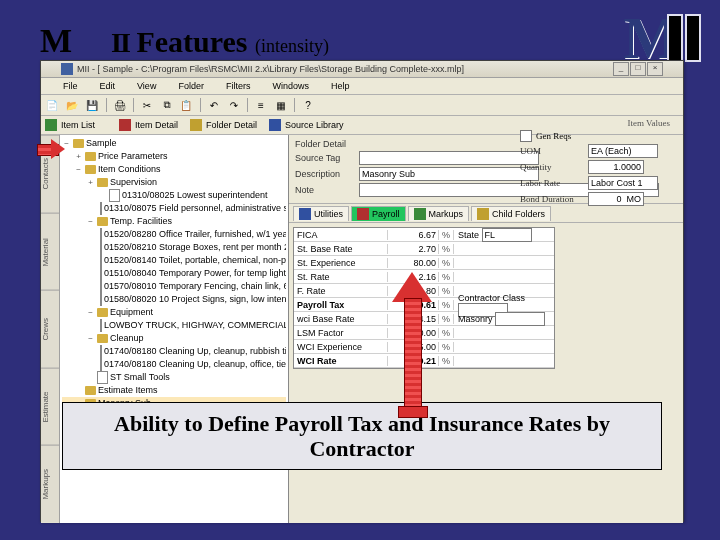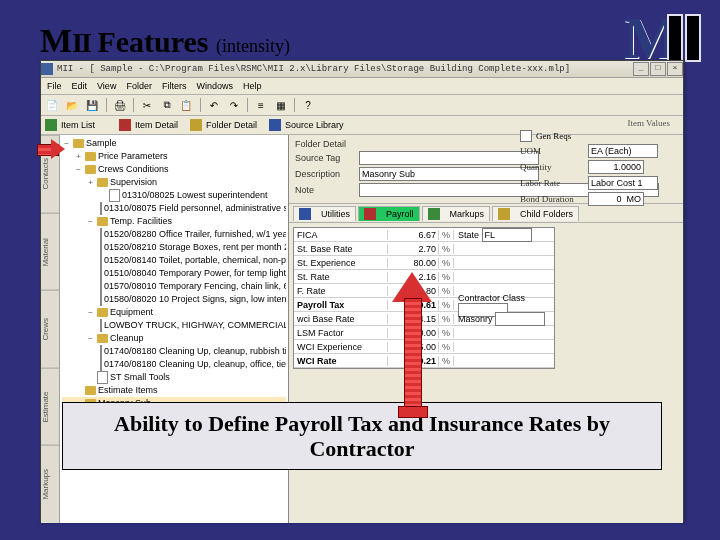--- a/index.html
+++ b/index.html
@@ -13,21 +13,21 @@
   }
   .slide-title {
     position: absolute;
     top: 22px;
     left: 40px;
     color: #000;
     font-size: 30px;
     font-weight: bold;
   }
   .slide-title .m { font-size: 34px; }
-  .slide-title .ii { font-size: 28px; letter-spacing: -2px; }
+  .slide-title .ii { font-size: 28px; letter-spacing: -2px; margin-left: 39px; }
   .slide-title .cont { font-size: 18px; font-weight: normal; }
 
   .logo {
     position: absolute;
     top: 4px;
     right: 18px;
     font-family: "Times New Roman", serif;
     font-weight: bold;
     font-size: 60px;
     color: #2b3a7a;
@@ -60,27 +60,26 @@
     font-family: Tahoma, Arial, sans-serif;
     font-size: 9px;
     color: #000;
     box-shadow: 1px 1px 3px rgba(0,0,0,0.3);
   }
   .title-bar {
     height: 16px;
     background: linear-gradient(#e8e6dc, #d8d4c4);
     display: flex;
     align-items: center;
-    padding: 0 0;
+    padding: 0 20px;
     font-size: 9px;
     color: #333;
     border-bottom: 1px solid #a0a0a0;
     white-space: nowrap;
     overflow: hidden;
-    font-family: Liberation Mono, monospace;
   }
   .title-bar .icon {
     width: 12px; height: 12px; background: #4060a0; margin-right: 4px;
   }
   .win-controls {
     margin-left: auto;
     display: flex;
     gap: 1px;
   }
   .win-controls span {
@@ -89,22 +88,22 @@
     border: 1px solid #888;
     font-size: 8px;
     text-align: center;
     line-height: 10px;
   }
   .menu-bar {
     height: 16px;
     background: #ece9d8;
     display: flex;
     align-items: center;
-    gap: 10px;
-    padding: 0 6px;
+    gap: 22px;
+    padding: 0 22px;
     font-size: 9px;
     border-bottom: 1px solid #b0b0b0;
   }
   .toolbar {
     height: 20px;
     background: #ece9d8;
     display: flex;
     align-items: center;
     gap: 2px;
     padding: 0 3px;
@@ -230,21 +229,21 @@
     font-size: 9px;
     align-items: center;
     height: 18px;
     border-top: 1px solid #b0b0b0;
     border-bottom: 1px solid #b0b0b0;
     background: #ece9d8;
   }
   .subtab {
     display: flex;
     align-items: center;
-    gap: 10px;
+    gap: 3px;
     padding: 1px 5px;
     background: #f4f2e8;
     border: 1px solid #b0b0b0;
     border-bottom: none;
   }
   .subtab.active { background: #22c55e; }
 
   .rate-grid {
     background: #fff;
     margin: 4px;
@@ -432,21 +431,21 @@
           <span>Sample</span>
         </div>
         <div class="tree-row ind1">
           <span class="pm">+</span>
           <span class="folder-icon"></span>
           <span>Price Parameters</span>
         </div>
         <div class="tree-row ind1">
           <span class="pm">−</span>
           <span class="folder-icon"></span>
-          <span>Crews Conditions</span>
+          <span>Item Conditions</span>
         </div>
         <div class="tree-row ind2">
           <span class="pm">+</span>
           <span class="folder-icon"></span>
           <span>Supervision</span>
         </div>
         <div class="tree-row ind3">
           <span class="pm"></span>
           <span class="doc-icon"></span>
           <span>01310/08025 Lowest superintendent</span>

